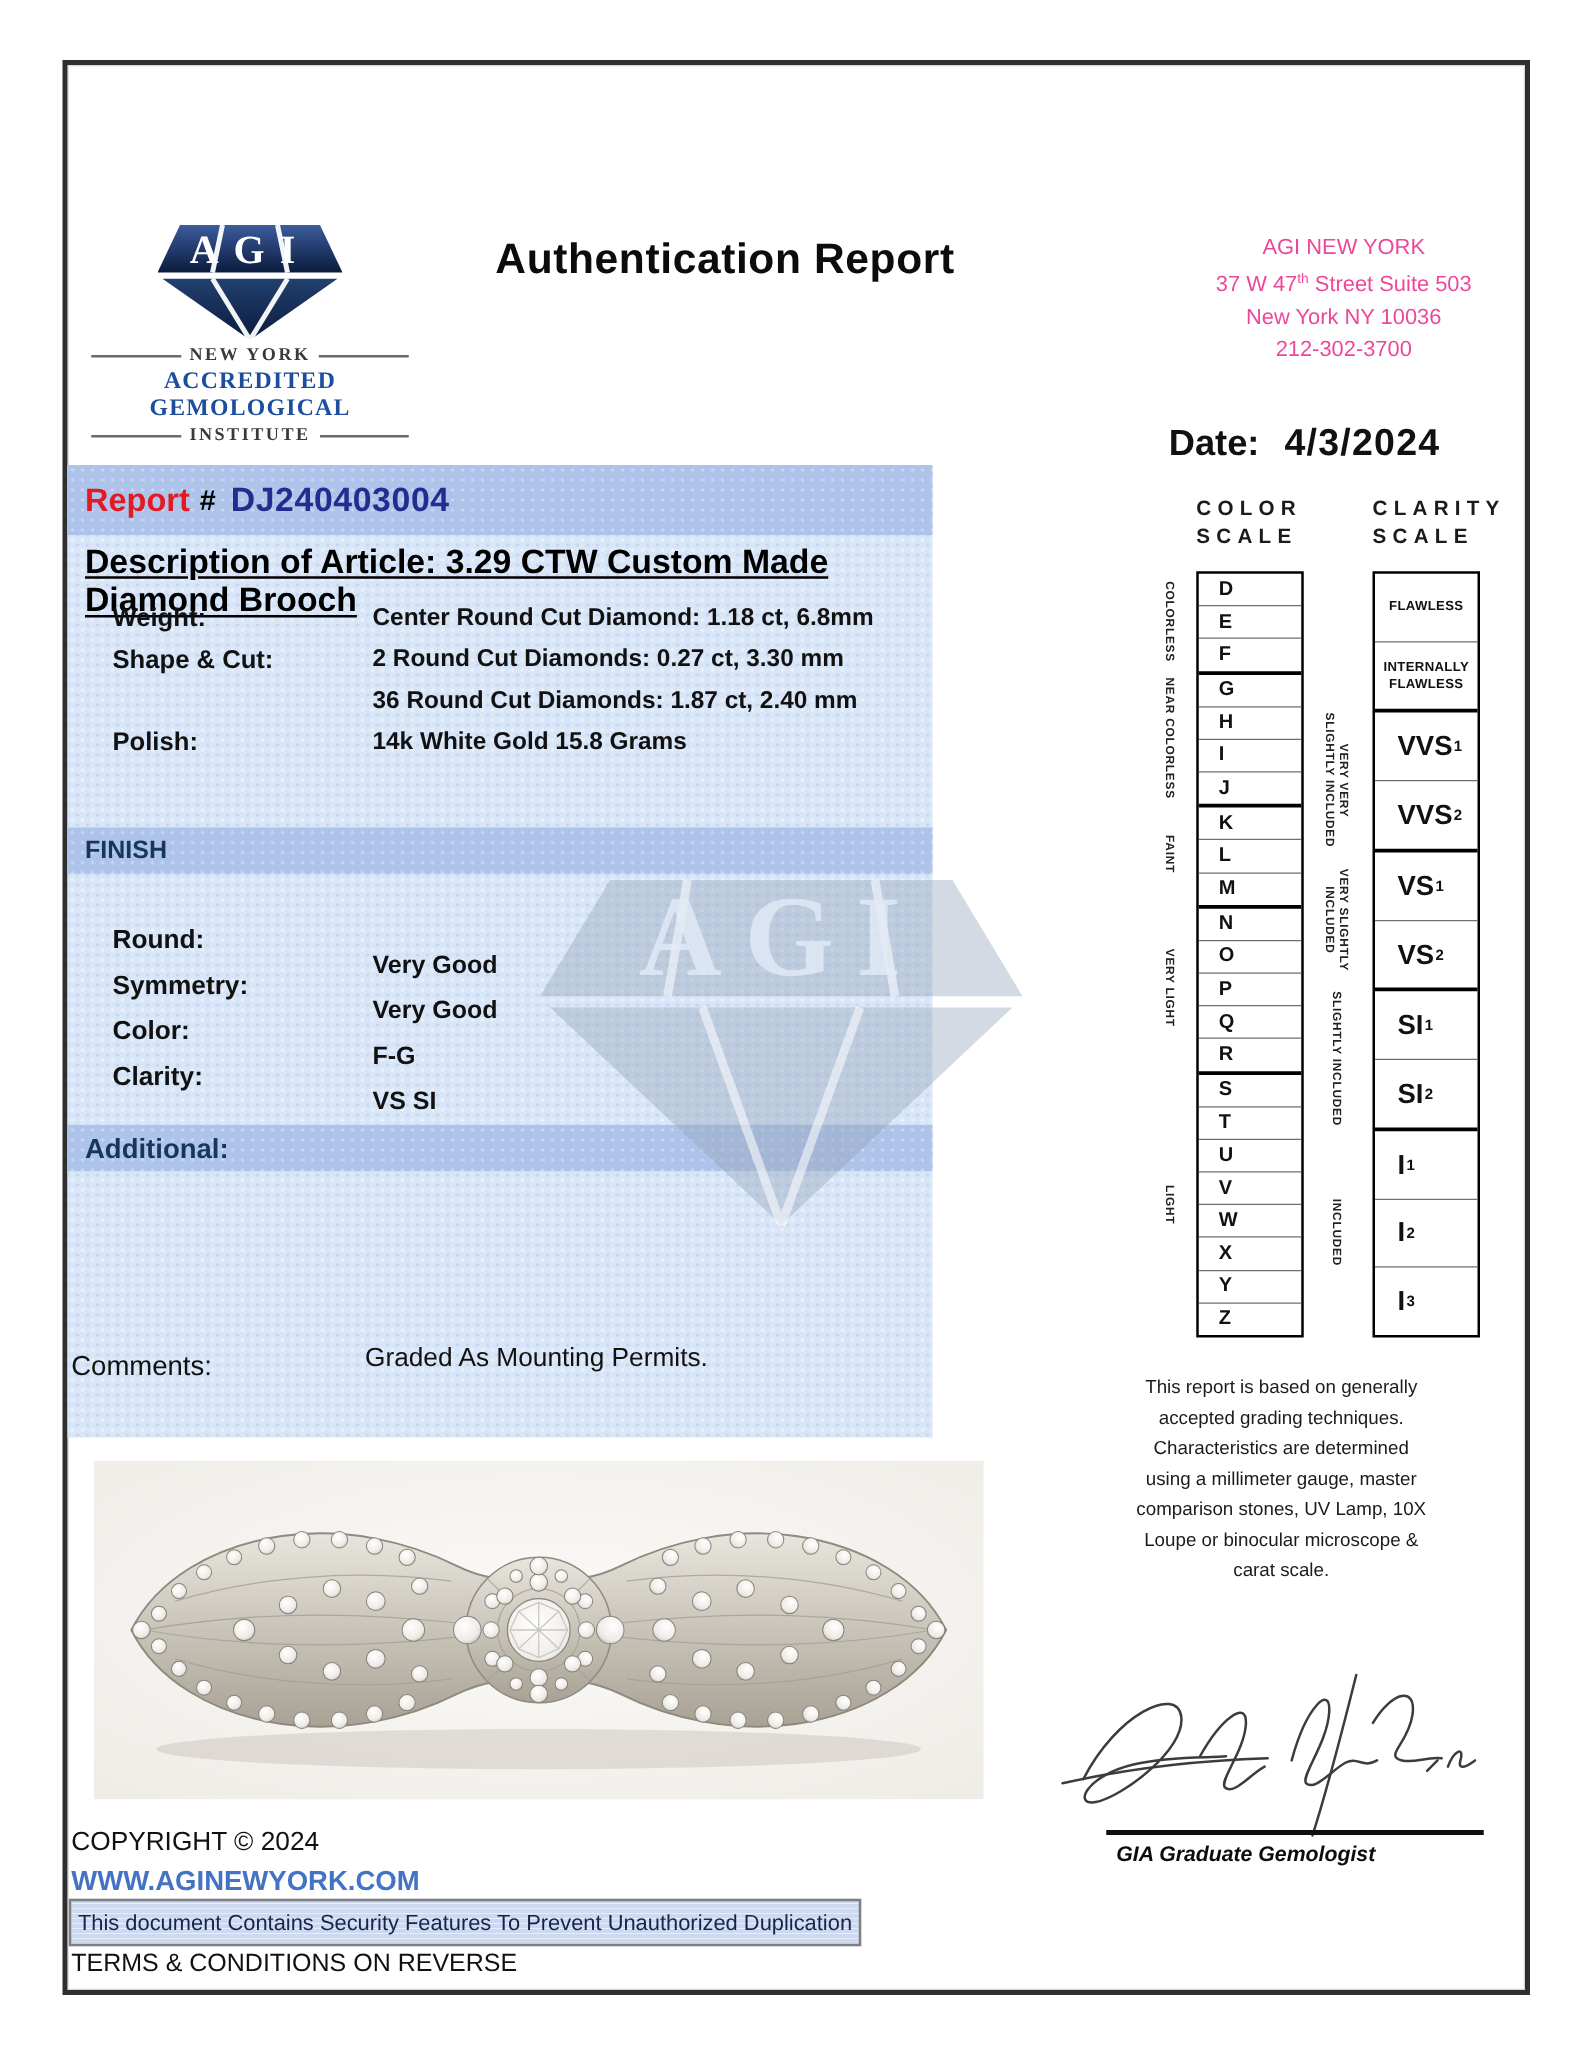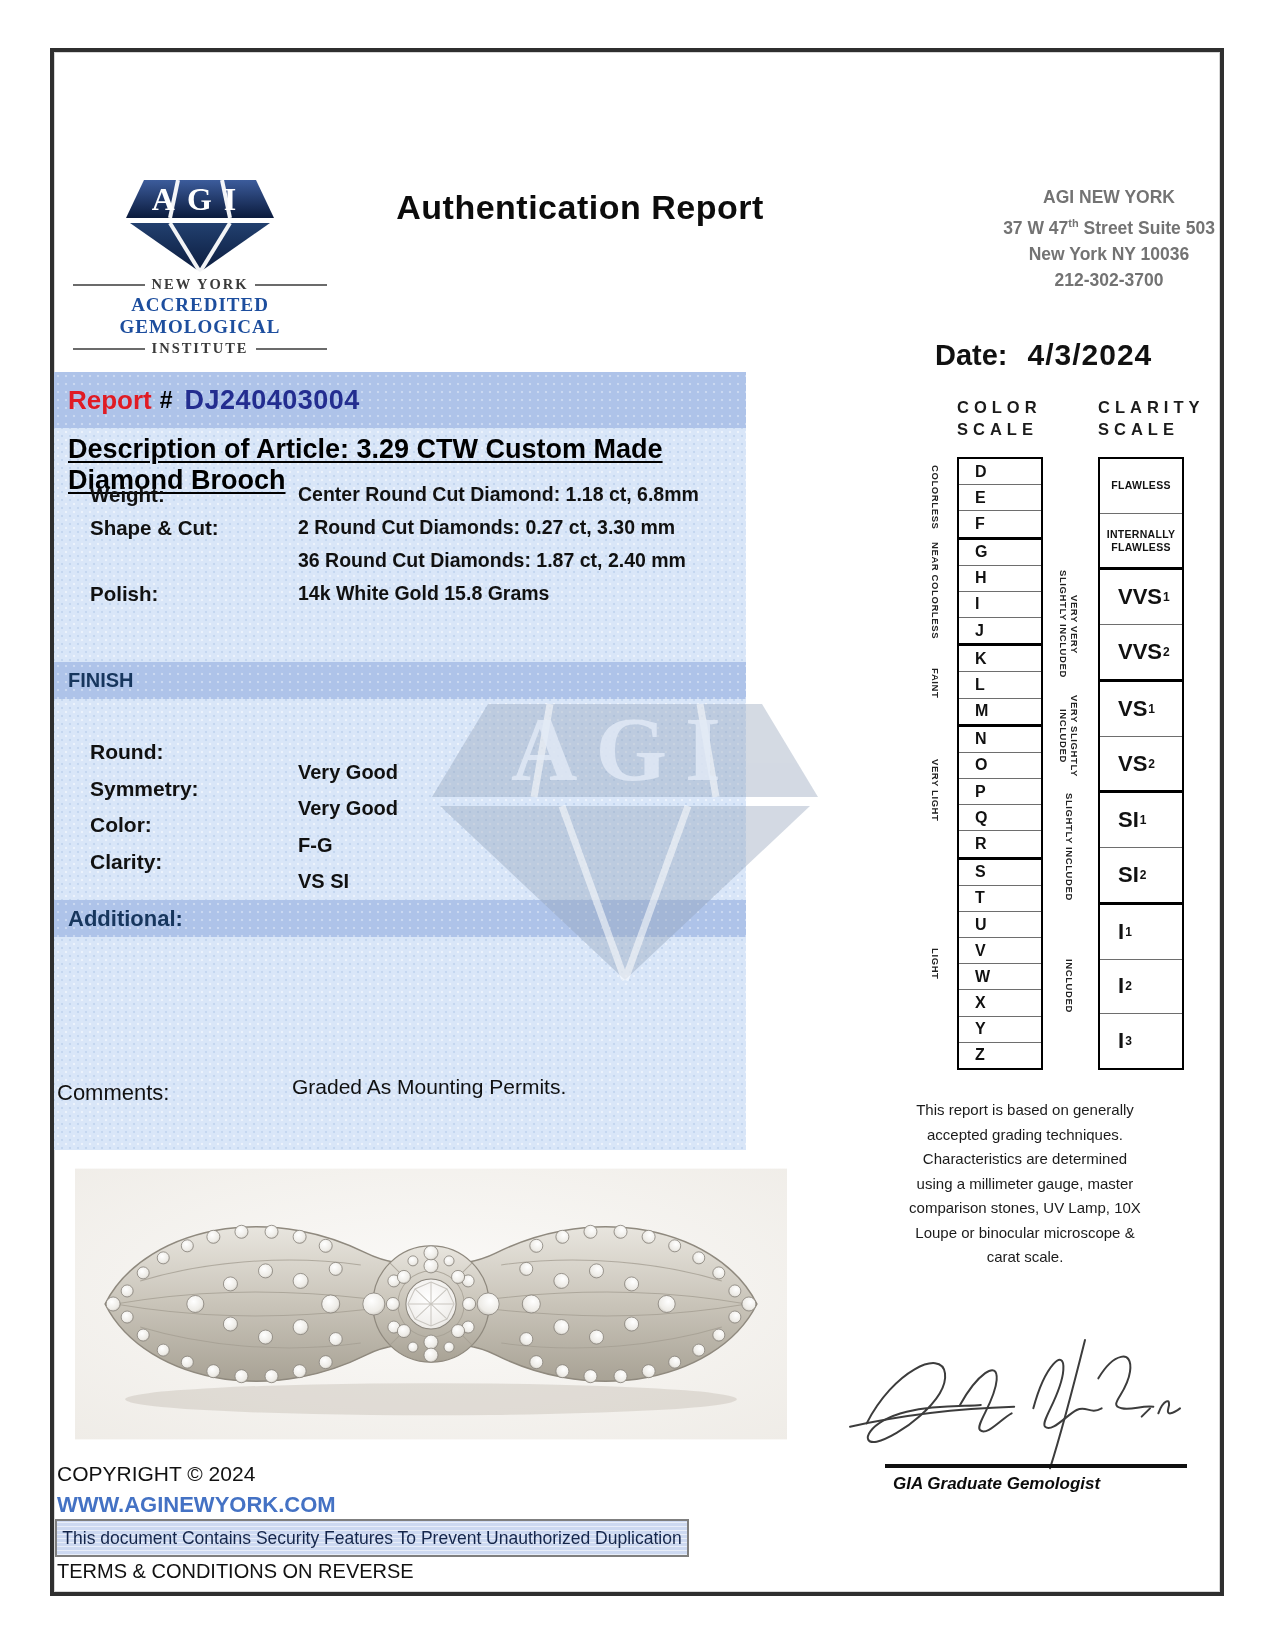--- a/index.html
+++ b/index.html
@@ -15,21 +15,21 @@
   
   .logo{position:absolute;left:66px;top:178px;width:268px;text-align:center;}
   .logo svg{display:block;margin:0 auto;}
   .logoline{display:flex;align-items:center;justify-content:center;font-family:"Liberation Serif",serif;font-weight:bold;}
   .logoline .rule{flex:1;height:2px;background:#6b6b6b;margin:0 7px;}
   .logoline.small{font-size:14.5px;letter-spacing:2px;color:#3a3a3a;margin-top:2px;}
   .logoline.big{font-size:19px;letter-spacing:1px;color:#1d4e9e;margin-top:1px;}
 
   
   .title{position:absolute;left:320px;top:188px;width:520px;text-align:center;font-size:34px;font-weight:bold;letter-spacing:.5px;color:#0c0c0c;}
-  .address{position:absolute;left:964px;top:184px;width:290px;text-align:center;font-weight:bold;font-size:17.5px;line-height:26px;color:#737373;}
+  .address{position:absolute;left:930px;top:184px;width:290px;text-align:center;font-weight:normal;font-size:17.5px;line-height:26px;color:#ec4899;}
   .address sup{font-size:11px;}
   .daterow{position:absolute;left:935px;top:338px;display:flex;align-items:baseline;font-weight:bold;}
   .daterow .dl{font-size:29px;}
   .daterow .dv{font-size:30px;margin-left:20px;letter-spacing:1px;}
 
   
   .panel{position:absolute;left:54px;top:372px;width:692px;height:778px;
     background-color:var(--panel);
     background-image:radial-gradient(circle, rgba(255,255,255,.5) 1px, transparent 1.6px),
                      radial-gradient(circle, rgba(150,176,219,.30) 1px, transparent 1.6px);

